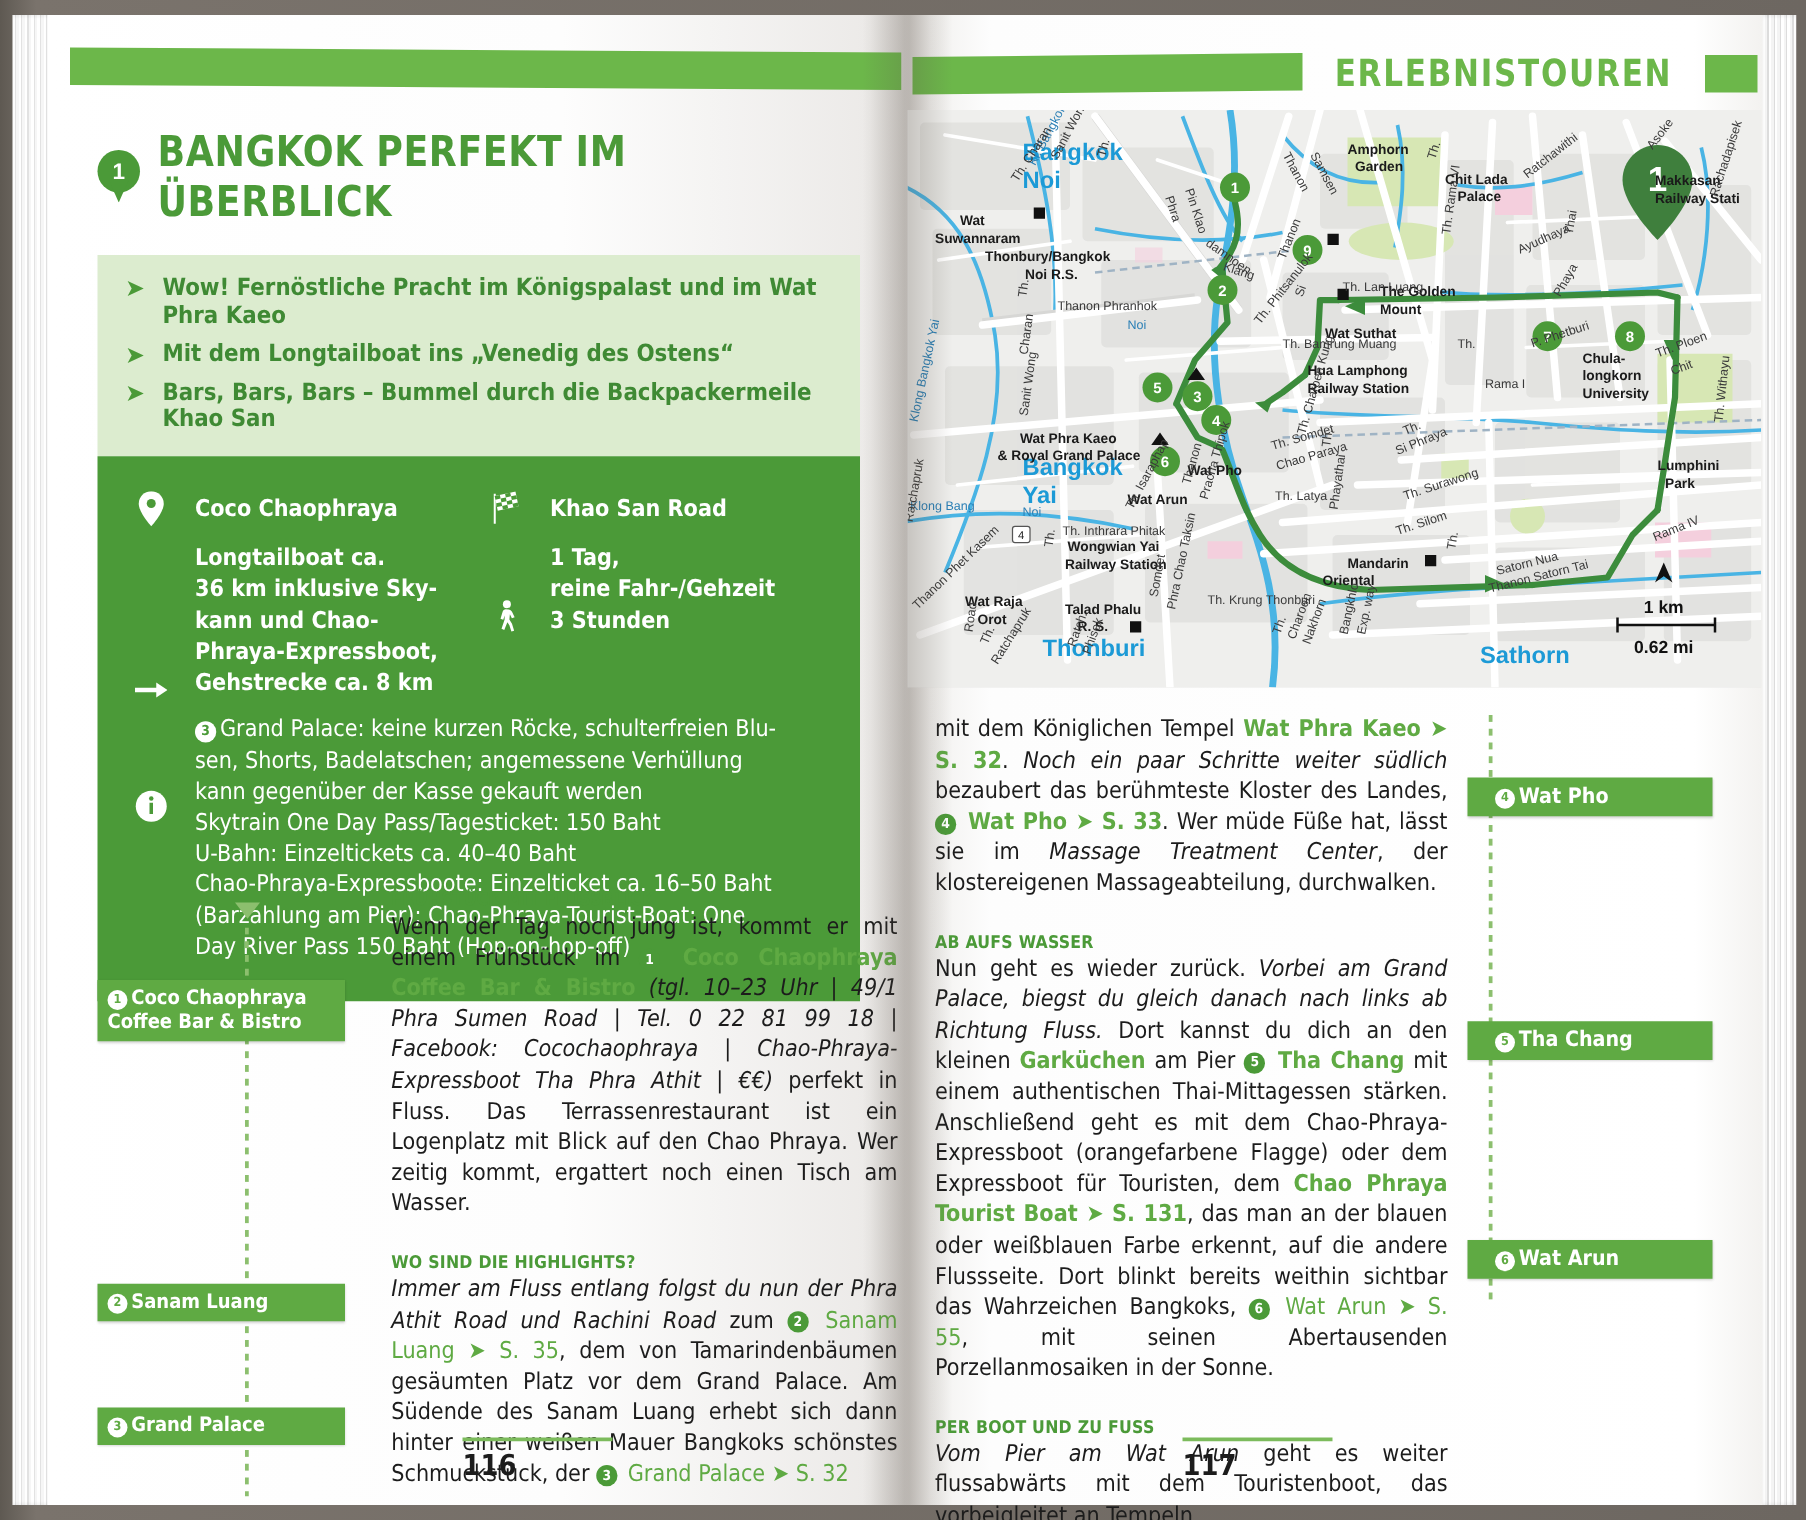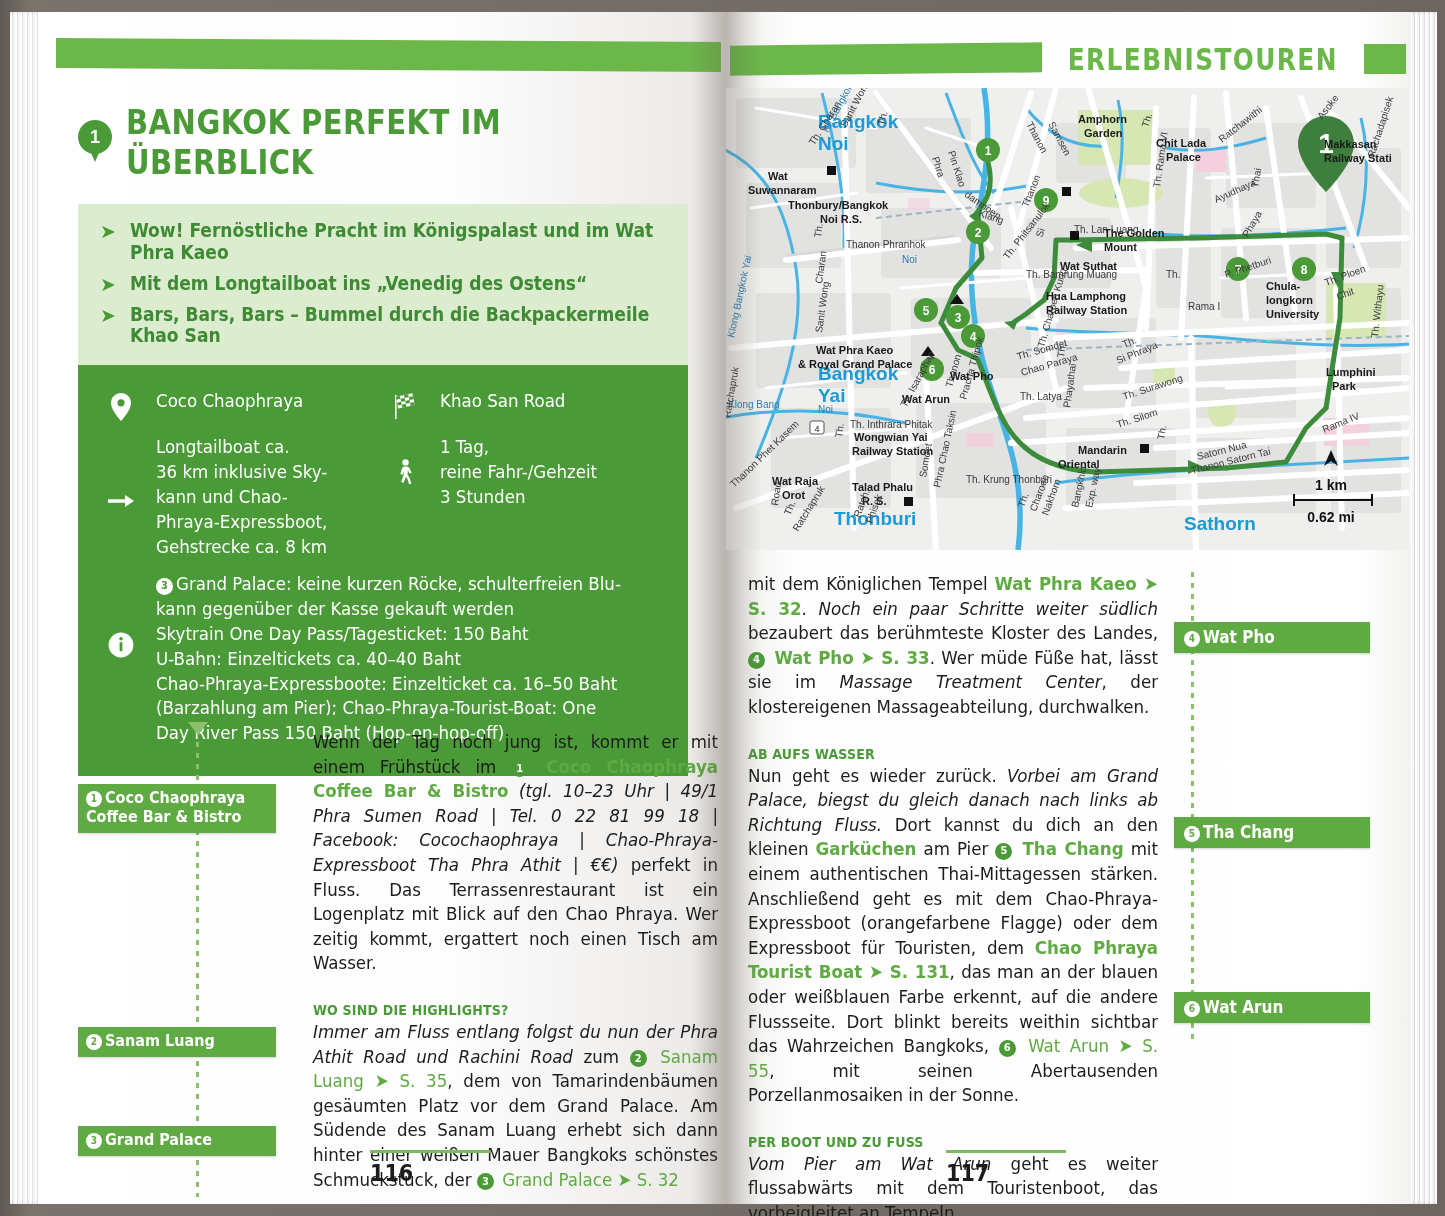--- a/index.html
+++ b/index.html
@@ -98,21 +98,21 @@
   .hl-text { color:#3f8a34; font-size: 19px; font-weight: bold; line-height: 1.15;
              font-family:"DejaVu Sans Condensed","Liberation Sans",sans-serif; }
 
   
   .facts {
     background: #4b9a38; color: #fff; padding: 24px 26px 30px 26px;
     position: relative;
   }
   .facts-grid { display: flex; gap: 10px; }
   .facts-col { flex: 1; }
-  .fact-row { display: flex; gap: 18px; align-items: flex-start; }
+  .fact-row { display: flex; gap: 18px; align-items: flex-end; font-weight: bold; }
   .fact-icon { flex: 0 0 34px; display:flex; justify-content:center; padding-top: 4px; }
   .fact-body { font-size: 18.5px; line-height: 1.3; font-family:"DejaVu Sans Condensed","Liberation Sans",sans-serif; }
   .fact-body div { margin-bottom: 1px; }
 
   .ico-svg { display:block; }
 
   .info-row { display:flex; gap:18px; align-items:flex-start; margin-top: 12px; }
   .info-icon { flex:0 0 34px; display:flex; justify-content:center; padding-top: 60px; }
   .info-body { font-size: 18.5px; line-height: 1.34; font-family:"DejaVu Sans Condensed","Liberation Sans",sans-serif; }
   .circ-num {
@@ -171,21 +171,21 @@
   .r-rail {
     position: absolute; left: 1160px; top: 572px; width: 250px; height: 520px;
   }
   .r-rail-dots {
     position: absolute; left: 31px; top: 0; width: 3px; height: 470px;
     background-image: linear-gradient(#8cbf6e 50%, transparent 0);
     background-size: 3px 11px;
   }
   .r-label {
     position: absolute; left: 14px; background:#5faa43; color:#fff;
-    font-size: 17px; font-weight:bold; padding: 5px 10px 6px 10px; width: 196px;
+    font-size: 17px; font-weight:bold; padding: 5px 10px 6px 22px; width: 196px;
     font-family:"DejaVu Sans Condensed","Liberation Sans",sans-serif;
     box-shadow: 0 1px 2px rgba(0,0,0,.18);
   }
   .r-label .circ-num { background:#fff; color:#5faa43; width:16px;height:16px;font-size:10px; }
 
   
   .folio { position:absolute; bottom: 18px; text-align:left; width: 120px; }
   .folio .rule { height: 3px; background:#7cbb5c; margin-bottom: 7px; }
   .folio .num { font-size: 23px; font-weight: bold; color:#1c1c1c;
                 font-family:"DejaVu Sans Condensed","Liberation Sans",sans-serif; }
@@ -304,20 +304,21 @@
         <div class="info-row">
           <div class="info-icon">
             <svg class="ico-svg" width="26" height="26" viewBox="0 0 26 26">
               <circle cx="13" cy="13" r="12.4" fill="#fff"></circle>
               <rect x="11.6" y="10.2" width="2.8" height="9" fill="#4b9a38"></rect>
               <circle cx="13" cy="6.8" r="1.8" fill="#4b9a38"></circle>
             </svg>
           </div>
           <div class="info-body">
             <div><span class="circ-num">3</span><span>Grand Palace: keine kurzen Röcke, schulterfreien Blu-</span></div>
+            <div>sen, Shorts, Badelatschen; angemessene Verhüllung</div>
             <div>kann gegenüber der Kasse gekauft werden</div>
             <div>Skytrain One Day Pass/Tagesticket: 150 Baht</div>
             <div>U-Bahn: Einzeltickets ca. 40–40 Baht</div>
             <div>Chao-Phraya-Expressboote: Einzelticket ca. 16–50 Baht</div>
             <div>(Barzahlung am Pier); Chao-Phraya-Tourist-Boat: One</div>
             <div>Day River Pass 150 Baht (Hop-on-hop-off)</div>
           </div>
         </div>
       </div>
     </div>

